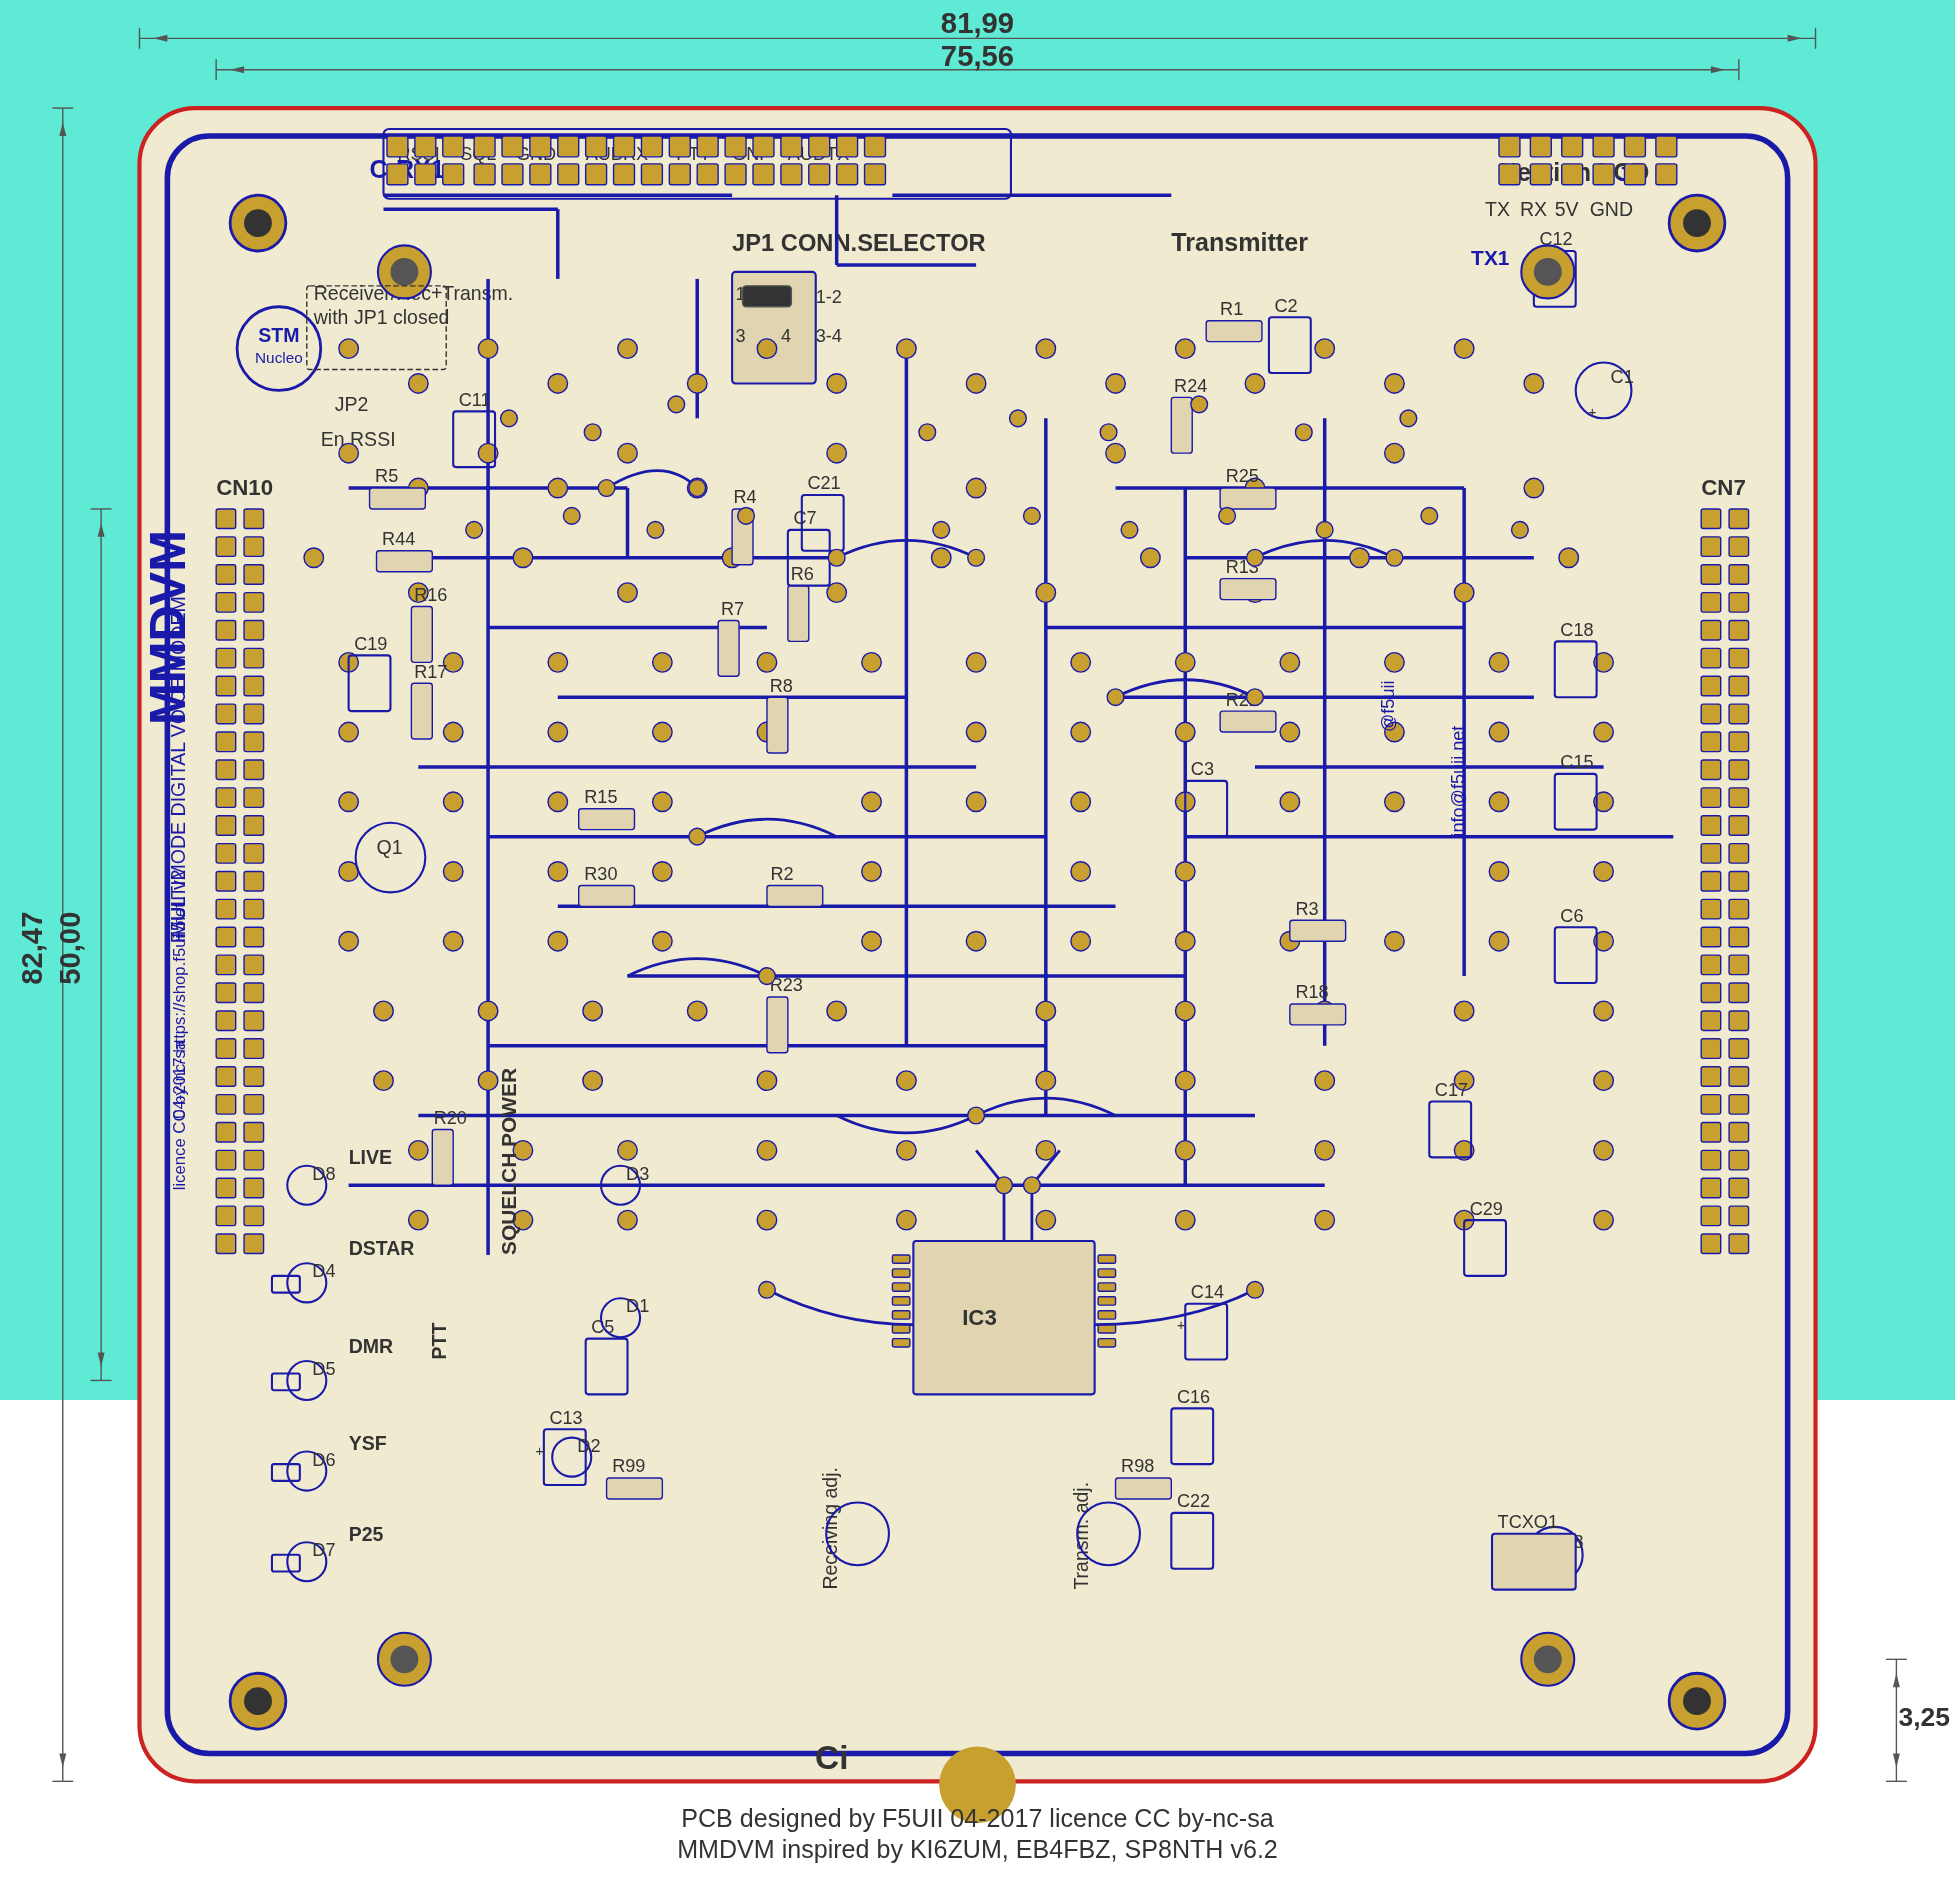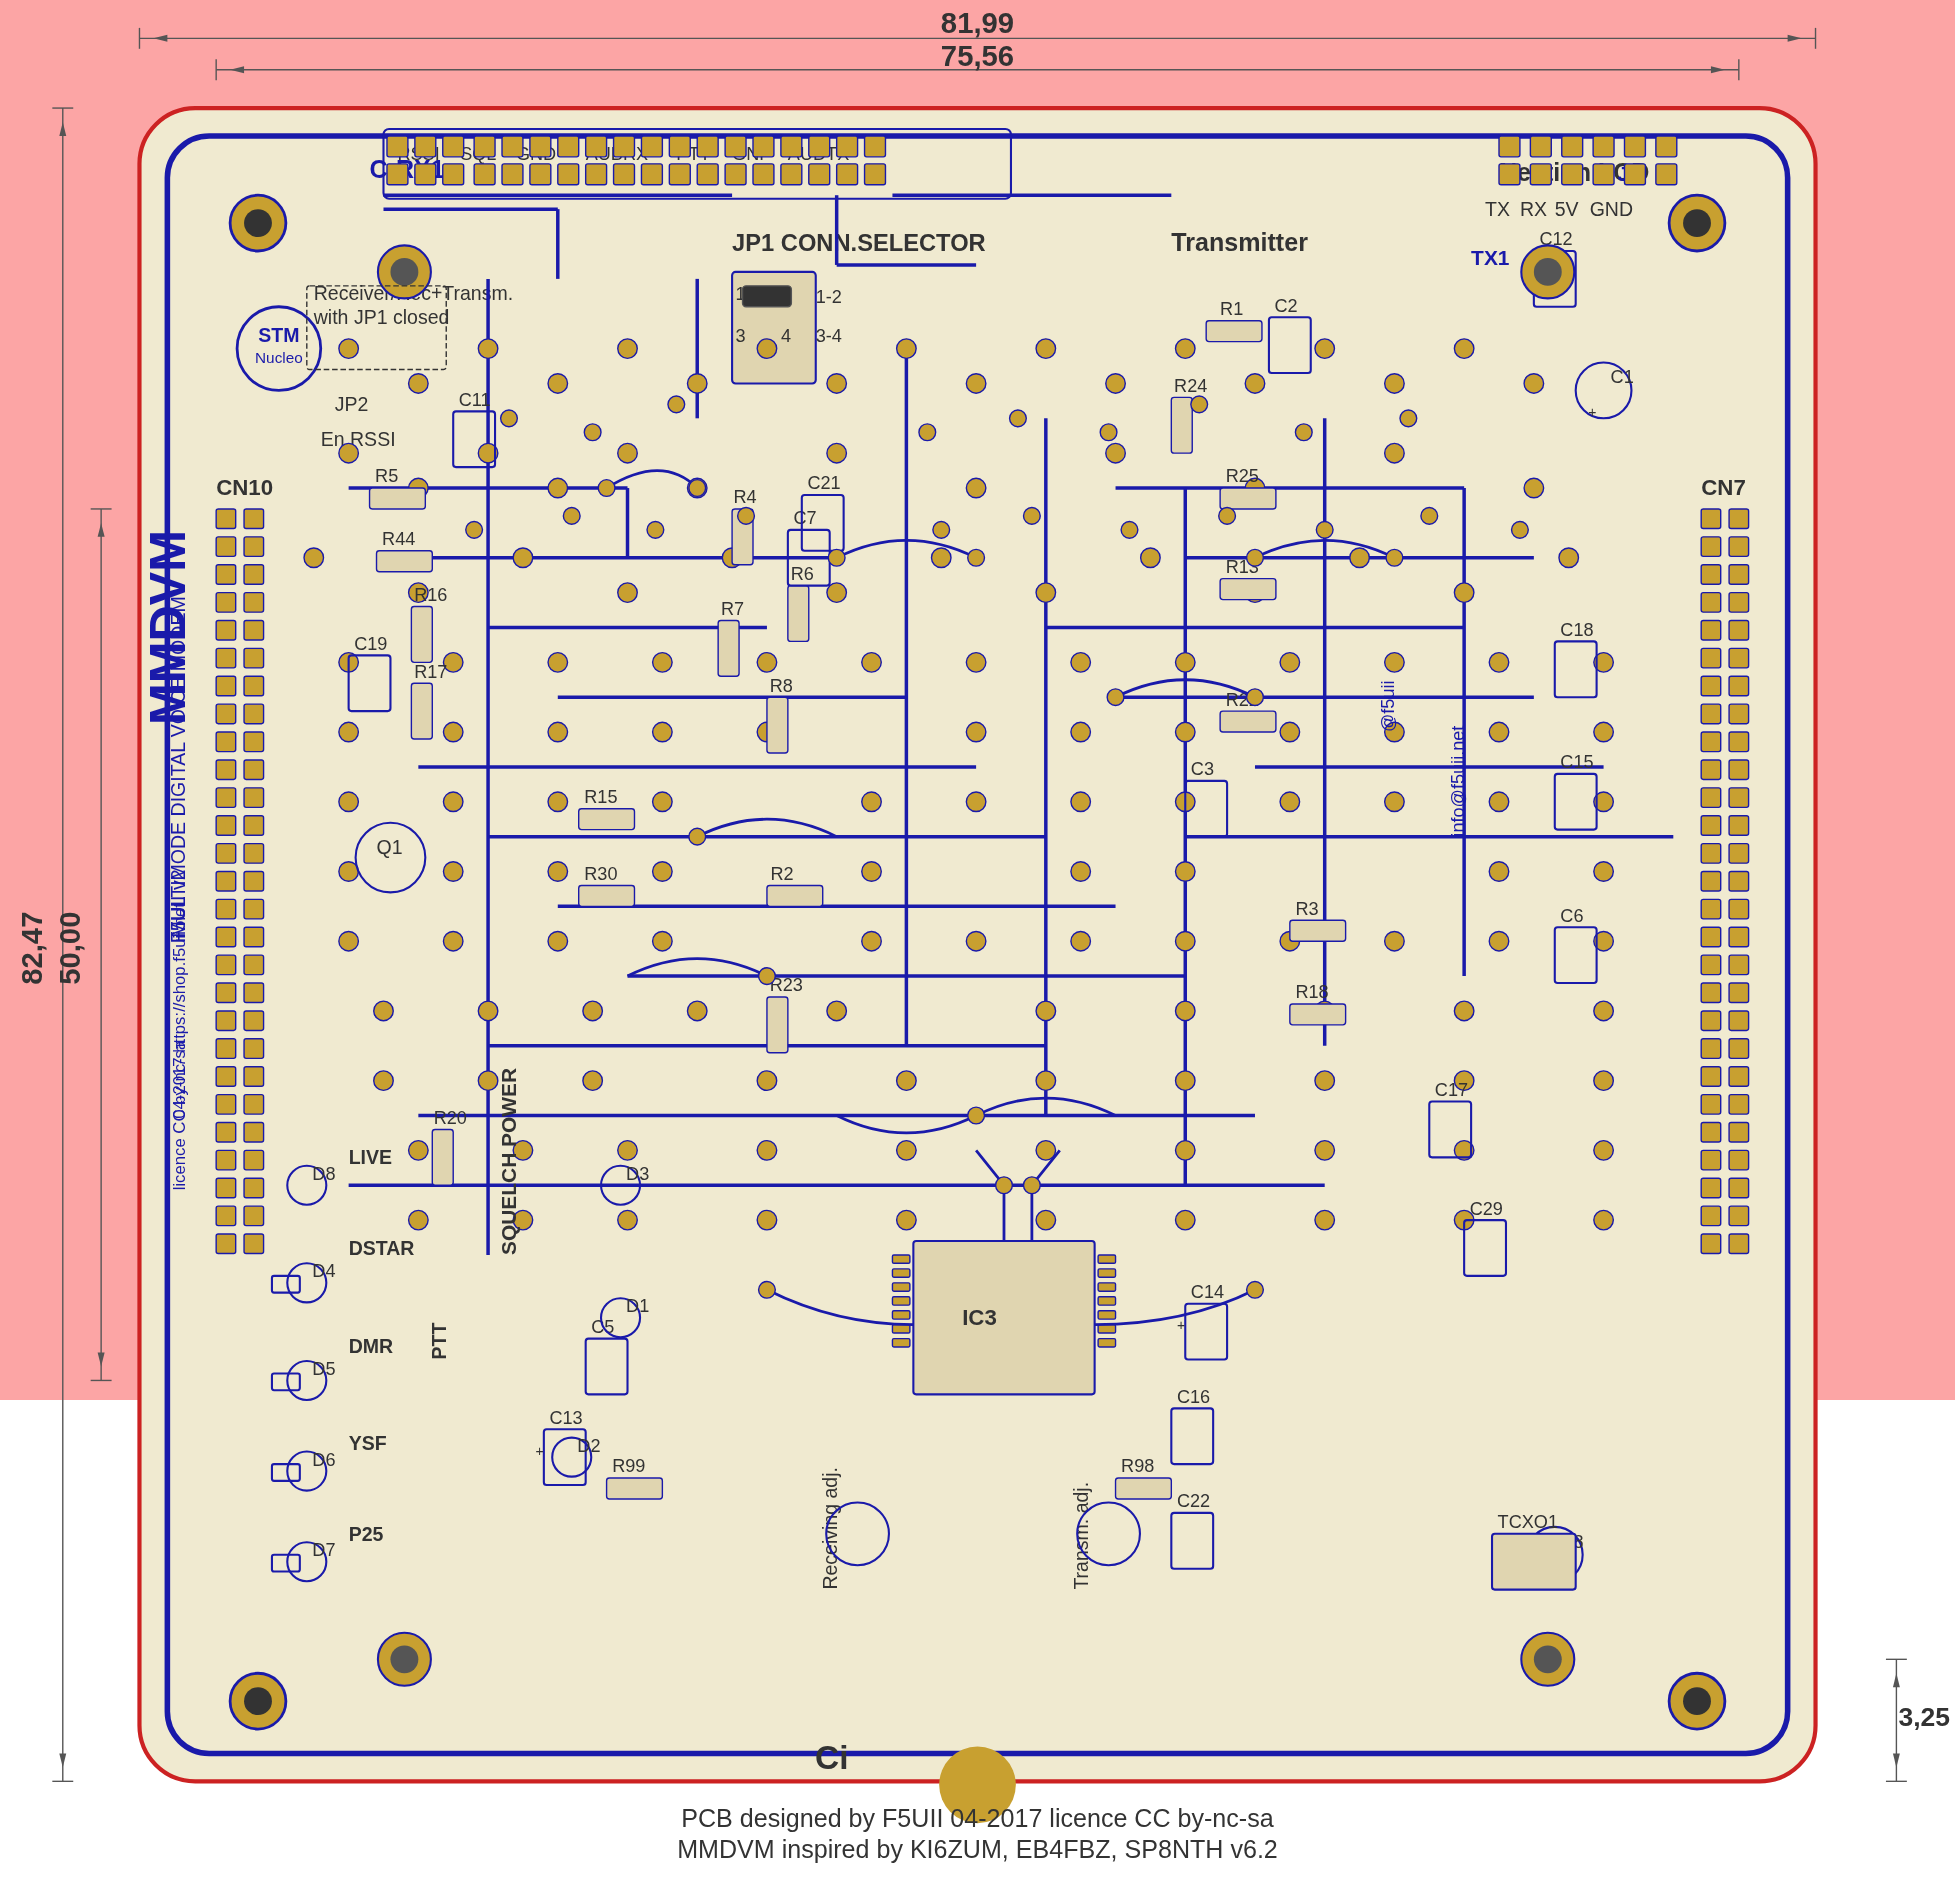--- a/index.html
+++ b/index.html
@@ -7,21 +7,21 @@
       background: #ffffff;
       width: 1955px;
       height: 1888px;
       overflow: hidden;
       font-family: Arial, sans-serif;
     }
     .page-container {
       width: 1955px;
       height: 1400px;
       position: relative;
-      background: #fca5a5;
+      background: #5eead4;
     }
   </style>
 </head>
 <body>
 
 <div class="page-container">
 
   <svg width="1955" height="1888" viewBox="0 0 2804 2708" xmlns="http://www.w3.org/2000/svg" style="position:absolute;top:0;left:0;">
 
     <line x1="200" y1="55" x2="2604" y2="55" stroke="#555" stroke-width="2"></line>

